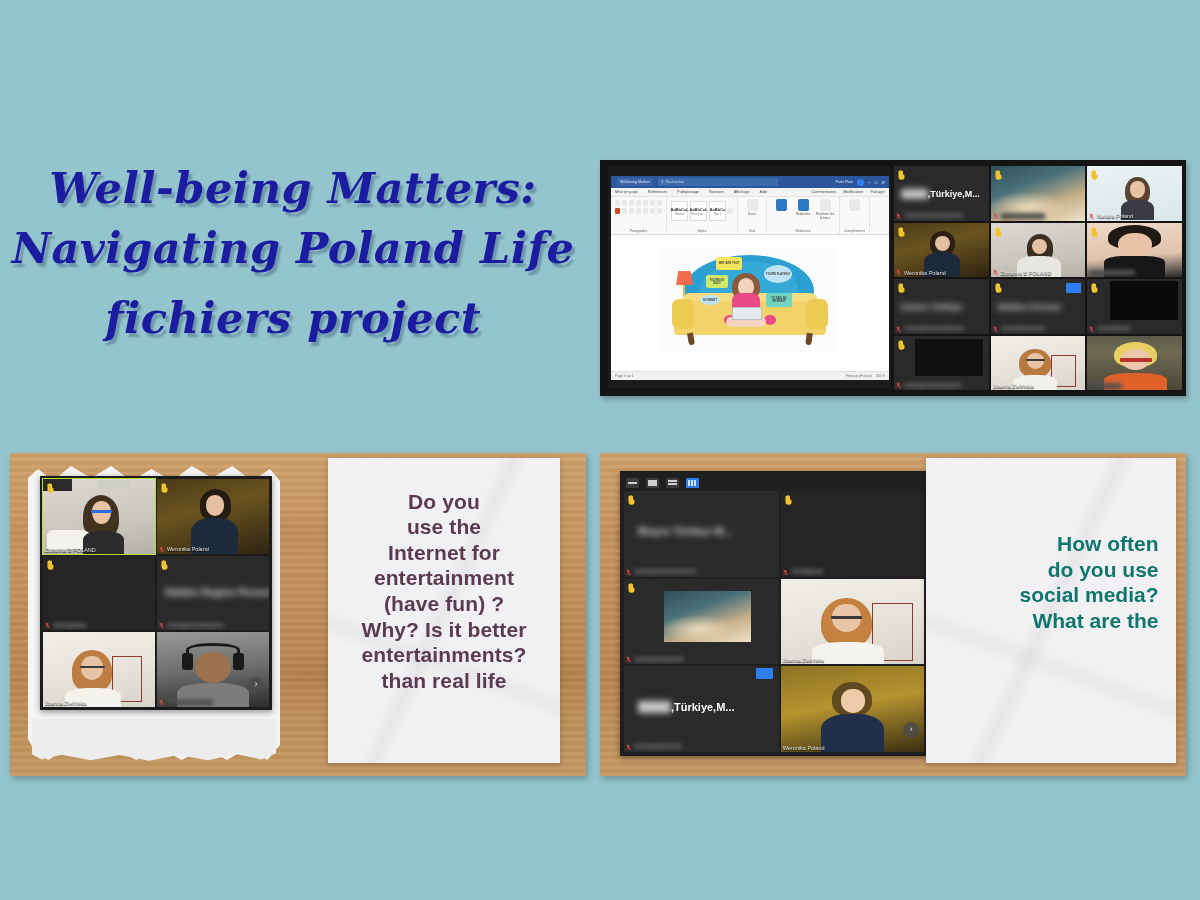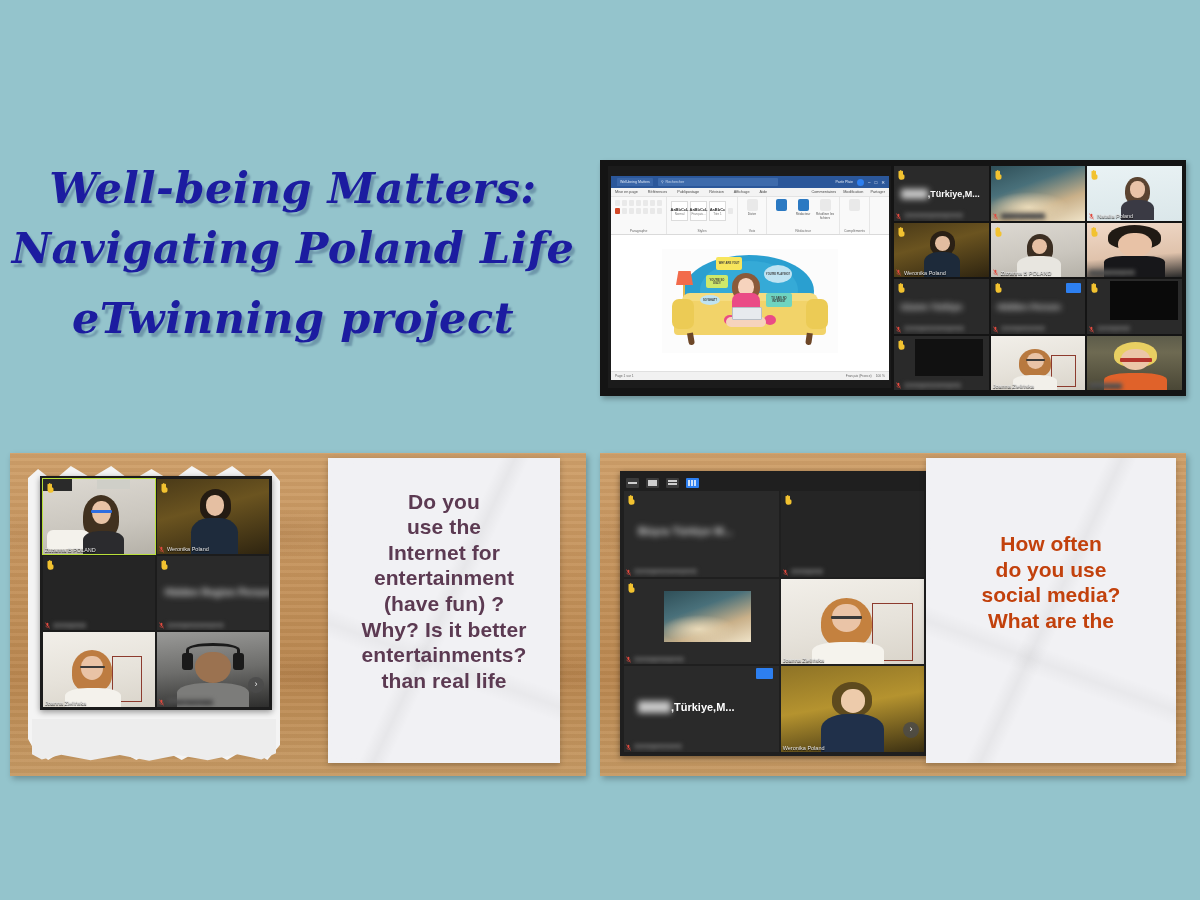--- a/index.html
+++ b/index.html
@@ -328,21 +328,21 @@
   #br-colL { display:grid; grid-template-rows:repeat(3,1fr); gap:2px; }
   #br-colR { display:grid; grid-template-rows:repeat(3,1fr); gap:2px; }
   #br-colL .tile .bigname { left:9%; top:40%; font-size:11px; }
   #br-colL .tile .nm { font-size:6px; }
 
   #note-right {
     left:926px; top:458px; width:250px; height:305px;
   }
   #note-right .notetext { top:24%; }
   #note-right .nl {
-    font-size:21px; color:#c2410c; font-weight:600;
+    font-size:21px; color:#0f766e; font-weight:600;text-align:right;
   }
 
   
   .bg-nature {
     background:
       radial-gradient(ellipse 60% 40% at 40% 75%, #e8d9b8, transparent 70%),
       linear-gradient(160deg,#2f4f58 0%,#49707a 35%,#c9b089 68%,#efe3c8 100%);
   }
   .bg-dandelion {
     background:
@@ -404,21 +404,21 @@
   }
 </style>
 </head>
 <body>
 
 <div class="stage">
 
   <div id="title-block">
     <div class="tline l1">Well-being Matters:</div>
     <div class="tline l2">Navigating Poland Life</div>
-    <div class="tline l3">eTwinning project</div>
+    <div class="tline l3">fichiers project</div>
   </div>
 
   <div id="panel-top-right">
 
     <div id="share-stage">
       <div id="word-win">
 
         <div id="word-titlebar">
           <div class="wtab">
             <span>Well-being Matters</span>

